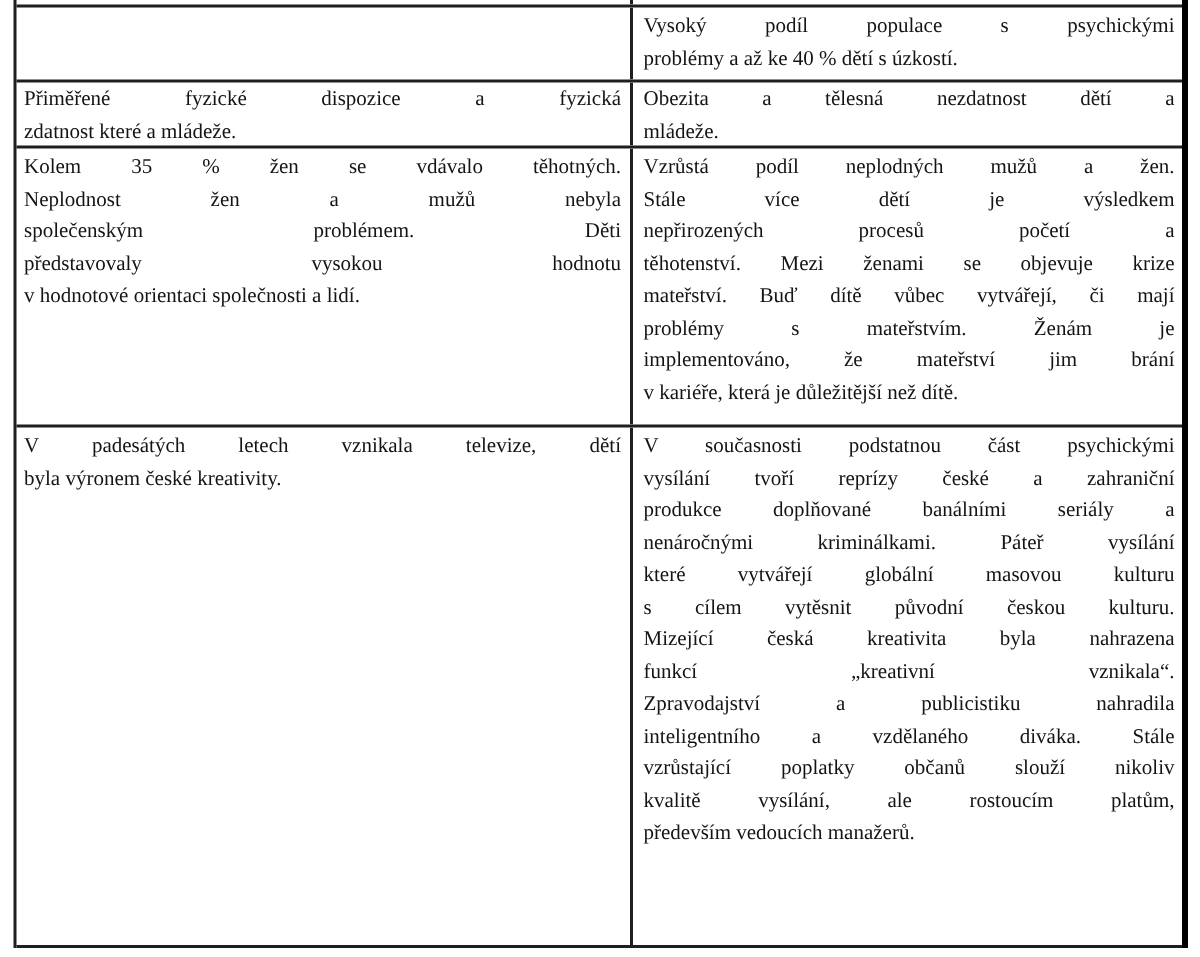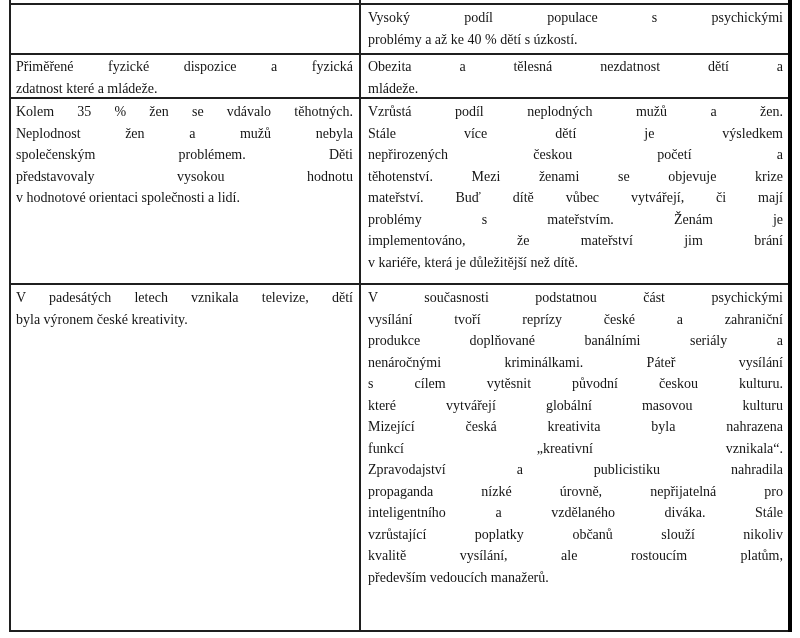--- a/index.html
+++ b/index.html
@@ -26,21 +26,21 @@
     border-right:4px solid #000;
     background:var(--bg-color);
   }
   .row{
     display:flex;
     border-bottom:2px solid var(--border-color);
     overflow:hidden;
   }
   .cell{overflow:hidden;}
   .cell.left{
-    width:350px;
+    width:411px;
     border-right:2px solid var(--border-color);
     padding:2px 6px 0 5px;
   }
   .cell.right{
     flex:1;
     padding:2px 5px 0 7px;
   }
   .row.cutoff .cell{height:19px;}
   .row.r1 .cell{height:48px;}
   .row.r2 .cell{height:42px;padding-top:1px;}
@@ -89,44 +89,43 @@
           <div class="cell left">
             <div class="tl">Kolem 35 % žen se vdávalo těhotných.</div>
             <div class="tl">Neplodnost žen a mužů nebyla</div>
             <div class="tl">společenským problémem. Děti</div>
             <div class="tl">představovaly vysokou hodnotu</div>
             <div class="tl last">v&nbsp;hodnotové orientaci společnosti a lidí.</div>
           </div>
           <div class="cell right">
             <div class="tl">Vzrůstá podíl neplodných mužů a žen.</div>
             <div class="tl">Stále více dětí je výsledkem</div>
-            <div class="tl">nepřirozených českou početí a</div>
+            <div class="tl">nepřirozených procesů početí a</div>
             <div class="tl">těhotenství. Mezi ženami se objevuje krize</div>
             <div class="tl">mateřství. Buď dítě vůbec vytvářejí, či mají</div>
             <div class="tl">problémy s&nbsp;mateřstvím. Ženám je</div>
             <div class="tl">implementováno, že mateřství jim brání</div>
             <div class="tl last">v&nbsp;kariéře, která je důležitější než dítě.</div>
           </div>
         </div>
         <div class="row r4">
           <div class="cell left">
             <div class="tl">V padesátých letech vznikala televize, dětí</div>
             <div class="tl last">byla výronem české kreativity.</div>
           </div>
           <div class="cell right">
             <div class="tl">V současnosti podstatnou část psychickými</div>
             <div class="tl">vysílání tvoří reprízy české a zahraniční</div>
             <div class="tl">produkce doplňované banálními seriály a</div>
             <div class="tl">nenáročnými kriminálkami. Páteř vysílání</div>
+            <div class="tl">které vytvářejí globální masovou kulturu</div>
             <div class="tl">s&nbsp;cílem vytěsnit původní českou kulturu.</div>
-            <div class="tl">které vytvářejí globální masovou kulturu</div>
             <div class="tl">Mizející česká kreativita byla nahrazena</div>
             <div class="tl">funkcí „kreativní vznikala“.</div>
             <div class="tl">Zpravodajství a publicistiku nahradila</div>
-            <div class="tl">propaganda nízké úrovně, nepřijatelná pro</div>
             <div class="tl">inteligentního a vzdělaného diváka. Stále</div>
             <div class="tl">vzrůstající poplatky občanů slouží nikoliv</div>
             <div class="tl">kvalitě vysílání, ale rostoucím platům,</div>
             <div class="tl last">především vedoucích manažerů.</div>
           </div>
         </div>
       </div>
   </div>
 </div>
 

